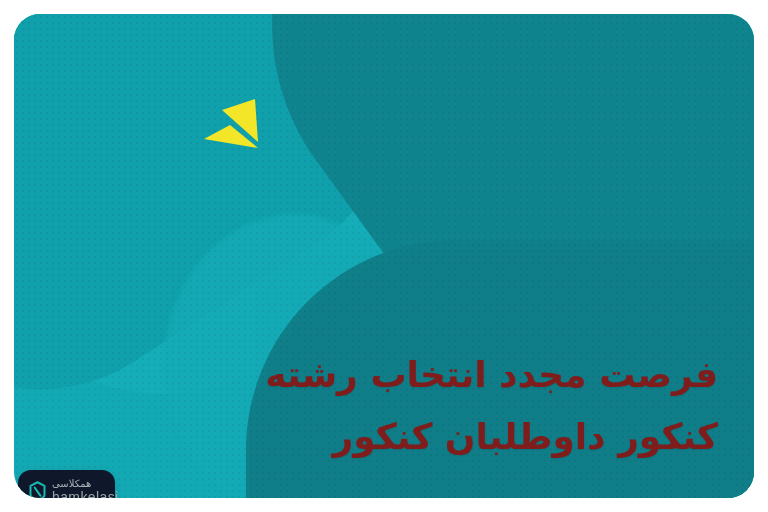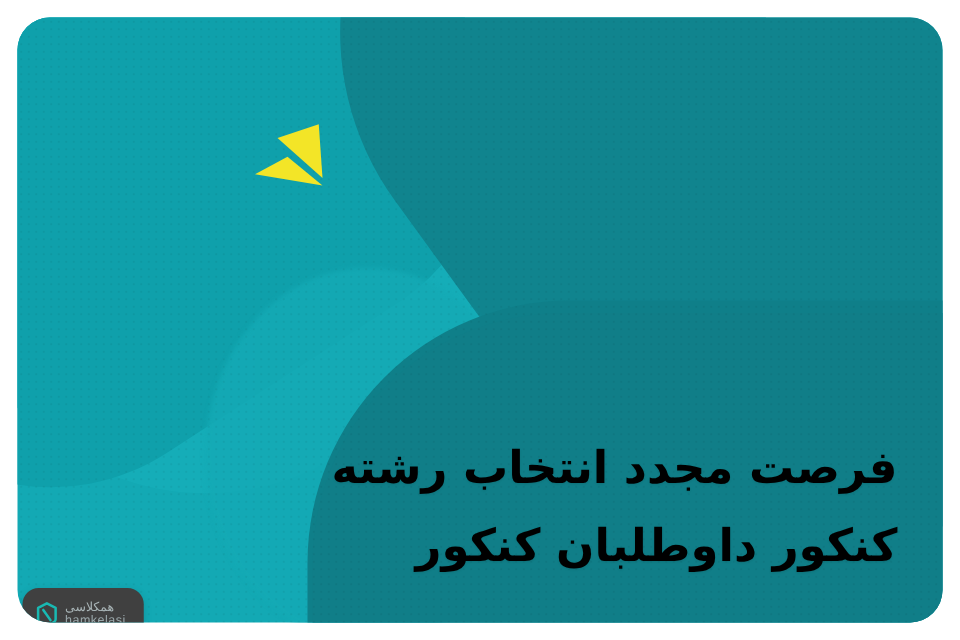--- a/index.html
+++ b/index.html
@@ -93,36 +93,36 @@
   .mark{ position:absolute; left:186px; top:70px; width:76px; height:76px; }
 
   
   .headline{
     position:absolute;
     right:36px;
     top:330px;
     width:560px;
     text-align:right;
     direction:rtl;
-    color:#000000;
+    color:#7f1d1d;
     font-family:"DejaVu Sans", sans-serif;
     font-weight:bold;
     font-size:36px;
     line-height:1.72;
     letter-spacing:0;
     text-shadow:0 1px 2px rgba(0,0,0,.10);
   }
   .headline .ln{display:block;white-space:nowrap;}
 
   
   .badge{
     position:absolute;
     left:4px; top:456px;
     width:97px; height:42px;
-    background:#404040;
+    background:#0f172a;
     border-radius:13px;
     box-shadow:0 2px 7px rgba(0,0,0,.13);
     display:flex;
     align-items:center;
     justify-content:flex-end;
     flex-direction:row;
     padding:0 8px 0 10px;
     box-sizing:border-box;
     gap:5px;
   }
@@ -134,21 +134,21 @@
   }
   .badge-fa{
     font-family:"DejaVu Sans", sans-serif;
     font-size:10px;
     color:#a8b4b6;
     letter-spacing:.3px;
     margin-bottom:1px;
   }
   .badge-en{
     font-family:"Liberation Sans", sans-serif;
-    font-size:10px;
+    font-size:14px;
     color:#9aa7aa;
     letter-spacing:.4px;
     direction:ltr;
   }
   .badge-icon{width:19px;height:21px;flex:0 0 auto;}
 </style>
 </head>
 <body>
 
 <div id="banner">

